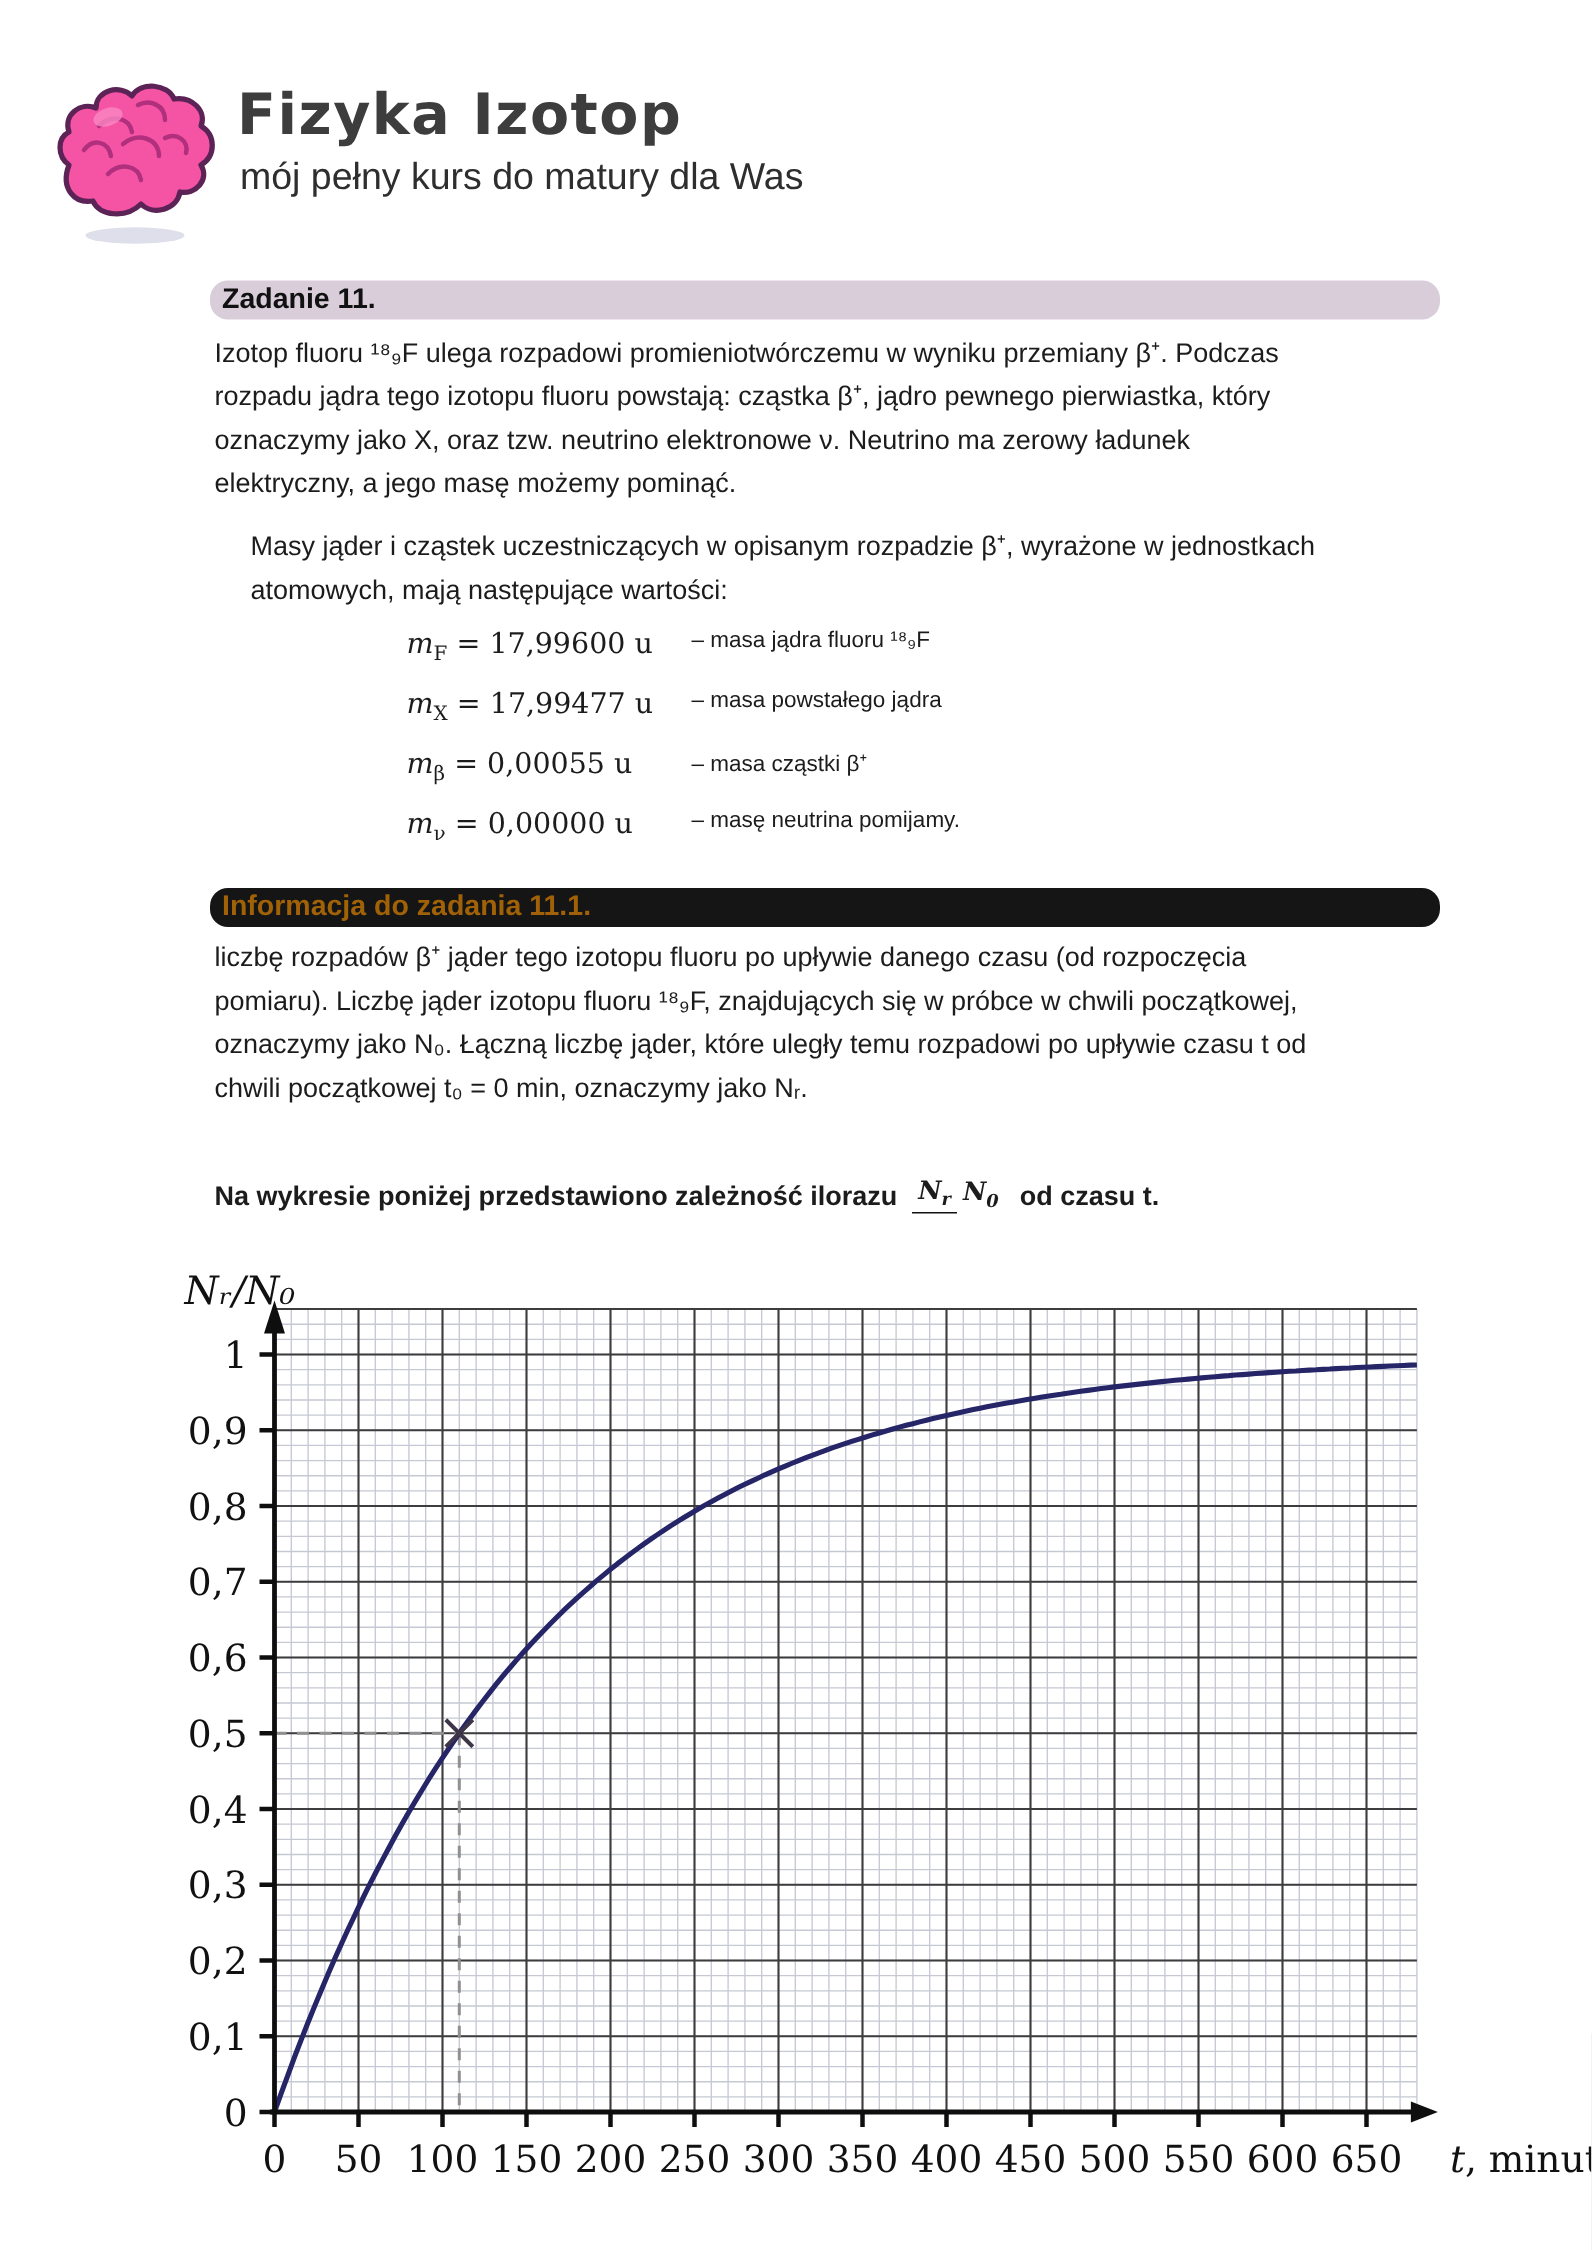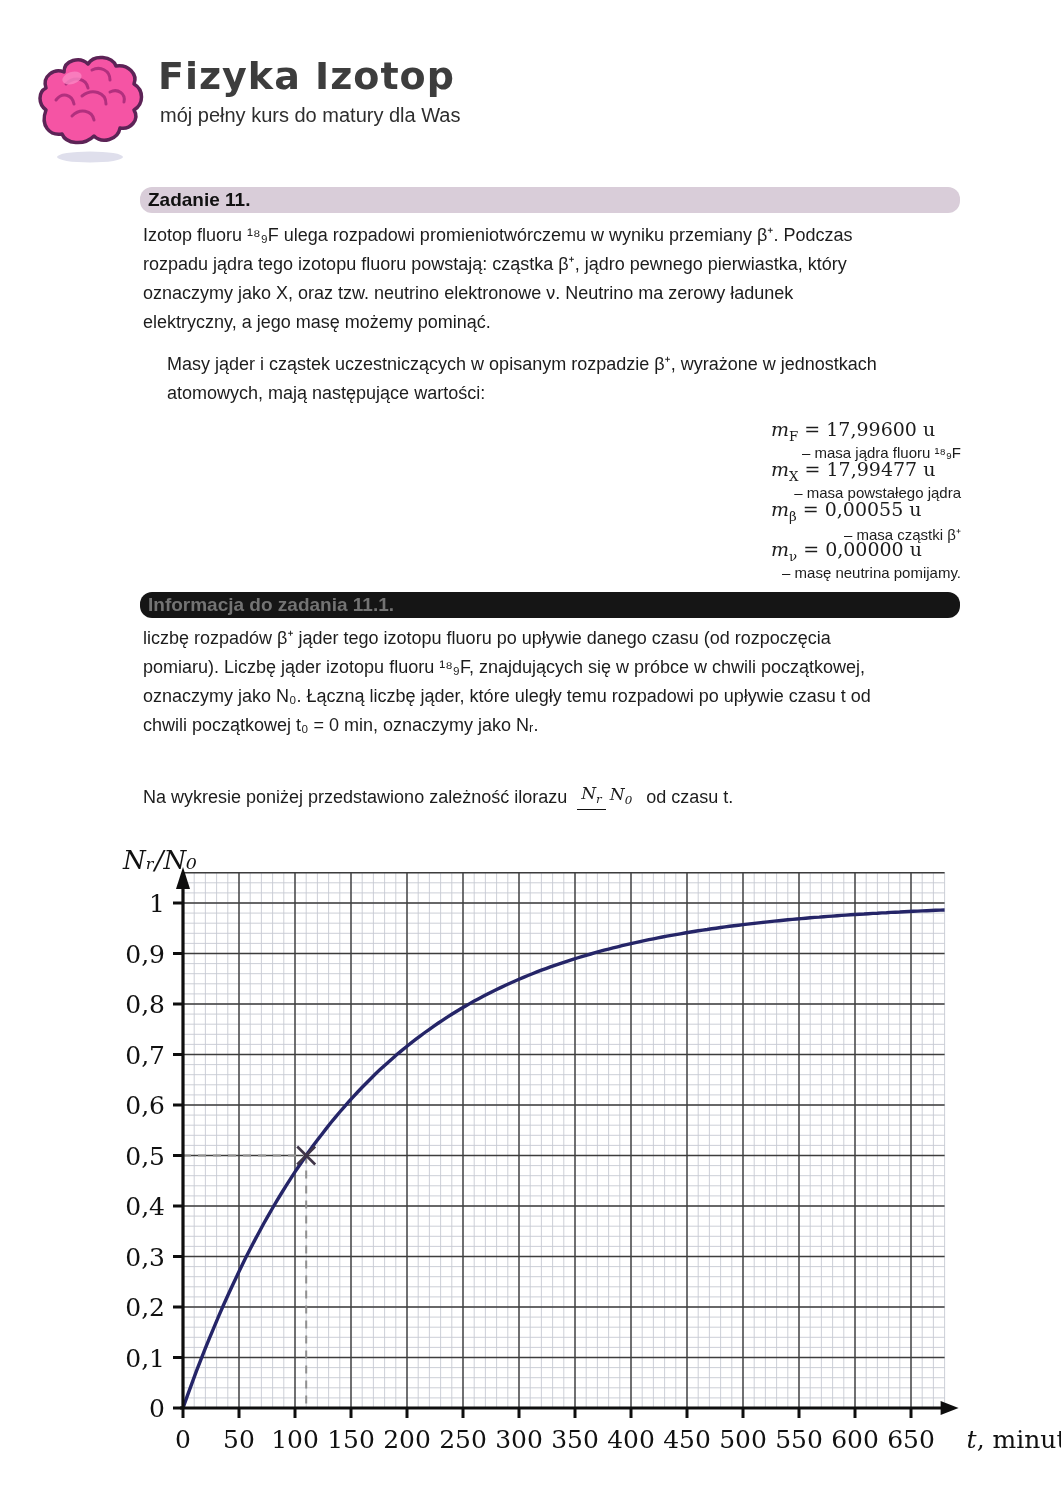--- a/index.html
+++ b/index.html
@@ -2,42 +2,42 @@
 <html><head>
 <meta charset="utf-8">
 <style>
   html,body{margin:0;padding:0;background:#e9e9e9;}
   .page{position:relative;width:1061px;height:1500px;background:#ffffff;overflow:hidden;
         font-family:"Liberation Sans",sans-serif;color:#1c1c1c;}
   
   .logo-svg{position:absolute;left:26px;top:48px;}
   .brand-title{position:absolute;left:158px;top:54px;font-size:38px;font-weight:700;
                color:#3d3d3d;letter-spacing:1px;font-family:"DejaVu Sans",sans-serif;}
-  .brand-sub{position:absolute;left:160px;top:104px;font-size:20px;color:#2e2e2e;}
+  .brand-sub{position:absolute;left:160px;top:104px;font-size:25px;color:#2e2e2e;}
   
   .bar{position:absolute;left:140px;width:820px;height:26px;line-height:26px;
        font-size:19px;font-weight:700;padding-left:8px;box-sizing:border-box;border-radius:12px;}
   .bar.task{top:187px;background:#d9cdd9;color:#111;}
-  .bar.info{top:592px;background:#151515;color:#737373;}
+  .bar.info{top:592px;background:#151515;color:#a16207;}
   
   .para{position:absolute;left:143px;width:830px;}
   .para .line{white-space:nowrap;height:29px;line-height:29px;font-size:18px;}
   #para1{top:221px;}
   #para2{top:350px;margin-left:24px;}
   #para3{top:624px;}
   
   .mass-list{position:absolute;left:271px;top:418px;width:690px;}
-  .mass-row{display:flex;align-items:flex-end;height:40px;flex-direction:column;}
+  .mass-row{display:flex;align-items:flex-start;height:40px;}
   .mass-sym{width:190px;font-family:"DejaVu Serif",serif;font-size:19px;white-space:nowrap;}
   .mass-sym i{font-style:italic;}
   .mass-sym sub{font-size:70%;font-style:normal;}
   .mass-desc{font-size:15px;white-space:nowrap;}
   
   .caption{position:absolute;left:143px;top:768px;height:58px;display:flex;
-           align-items:center;white-space:nowrap;font-size:18px;}
+           align-items:center;white-space:nowrap;font-size:18px;font-weight:bold;}
   .frac{display:inline-flex;flex-direction:row;align-items:center;margin:0 10px;
         font-family:"DejaVu Serif",serif;font-style:italic;font-size:17px;line-height:1.15;}
   .frac .num{border-bottom:1.6px solid #111;padding:0 4px 1px;}
   .frac .den{padding:0 4px;}
   .frac sub{font-size:70%;}
   
   .chart-wrap{position:absolute;left:103px;top:843px;}
 </style>
 </head>
 <body>

